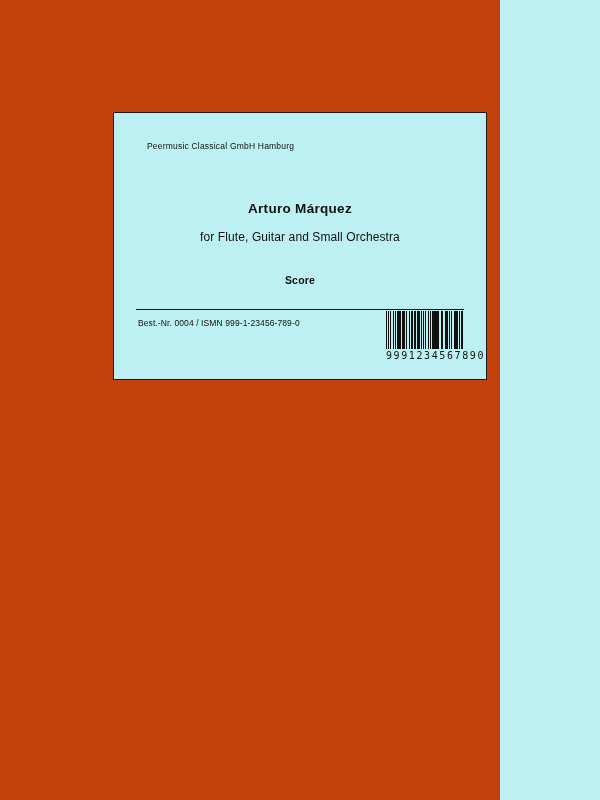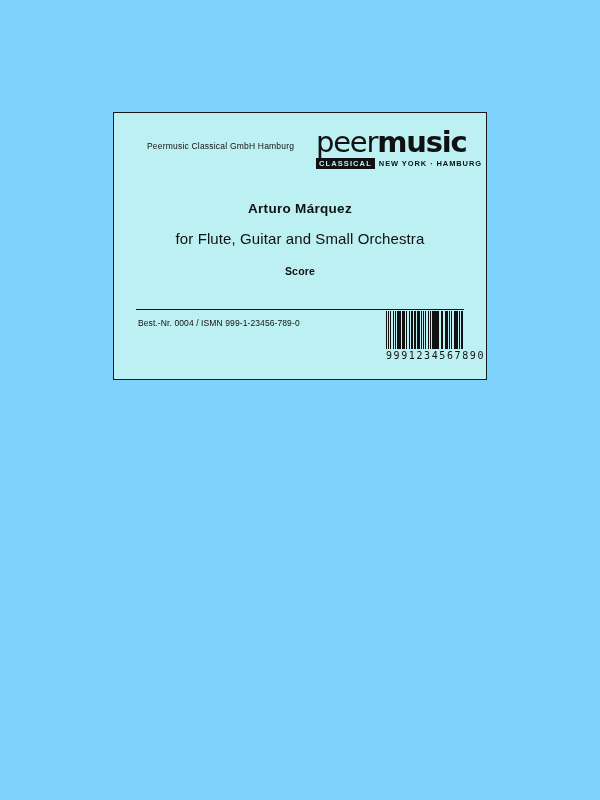--- a/index.html
+++ b/index.html
@@ -9,23 +9,23 @@
   body {
     width: 600px;
     height: 800px;
     background: #bdf0f2;
     font-family: "Liberation Sans", sans-serif;
     overflow: hidden;
   }
 
   .page {
     position: relative;
-    width: 600px;
+    width: 500px;
     height: 800px;
-    background: #7dd3fc;
+    background: #c2410c;
   }
 
   
   .cover-box {
     position: absolute;
     left: 113px;
     top: 112px;
     width: 374px;
     height: 268px;
     background: #bdf0f2;
@@ -103,24 +103,24 @@
     letter-spacing: 0.3px;
     margin-bottom: 14px;
   }
   .work-title {
     font-size: 14.5px;
     font-weight: 400;
     letter-spacing: 0.2px;
     margin-bottom: 13px;
   }
   .instrumentation {
-    font-size: 15px;
+    font-size: 12px;
     font-weight: 400;
     letter-spacing: 0.1px;
-    margin-bottom: 18px;
+    margin-bottom: 30px;
   }
   .score-label {
     font-size: 10.5px;
     font-weight: 700;
     letter-spacing: 0.2px;
   }
 
   
   .bottom-rule {
     position: absolute;
@@ -173,29 +173,20 @@
 </style>
 </head>
 <body>
 
 <div class="page">
 
   <div class="cover-box">
 
     <div class="publisher-line">Peermusic Classical GmbH Hamburg</div>
 
-    <div class="logo">
-      <div class="logo-main">
-        <span>peer</span><span class="bold">music</span>
-      </div>
-      <div class="logo-sub">
-        <span class="classical">CLASSICAL</span>
-        <span class="cities">NEW YORK · HAMBURG</span>
-      </div>
-    </div>
 
     <div class="title-block">
       <div class="composer">Arturo Márquez</div>
       <div class="instrumentation">for Flute, Guitar and Small Orchestra</div>
       <div class="score-label">Score</div>
     </div>
 
     <div class="bottom-rule"></div>
 
     <div class="order-line">Best.-Nr. 0004 / ISMN 999-1-23456-789-0</div>

